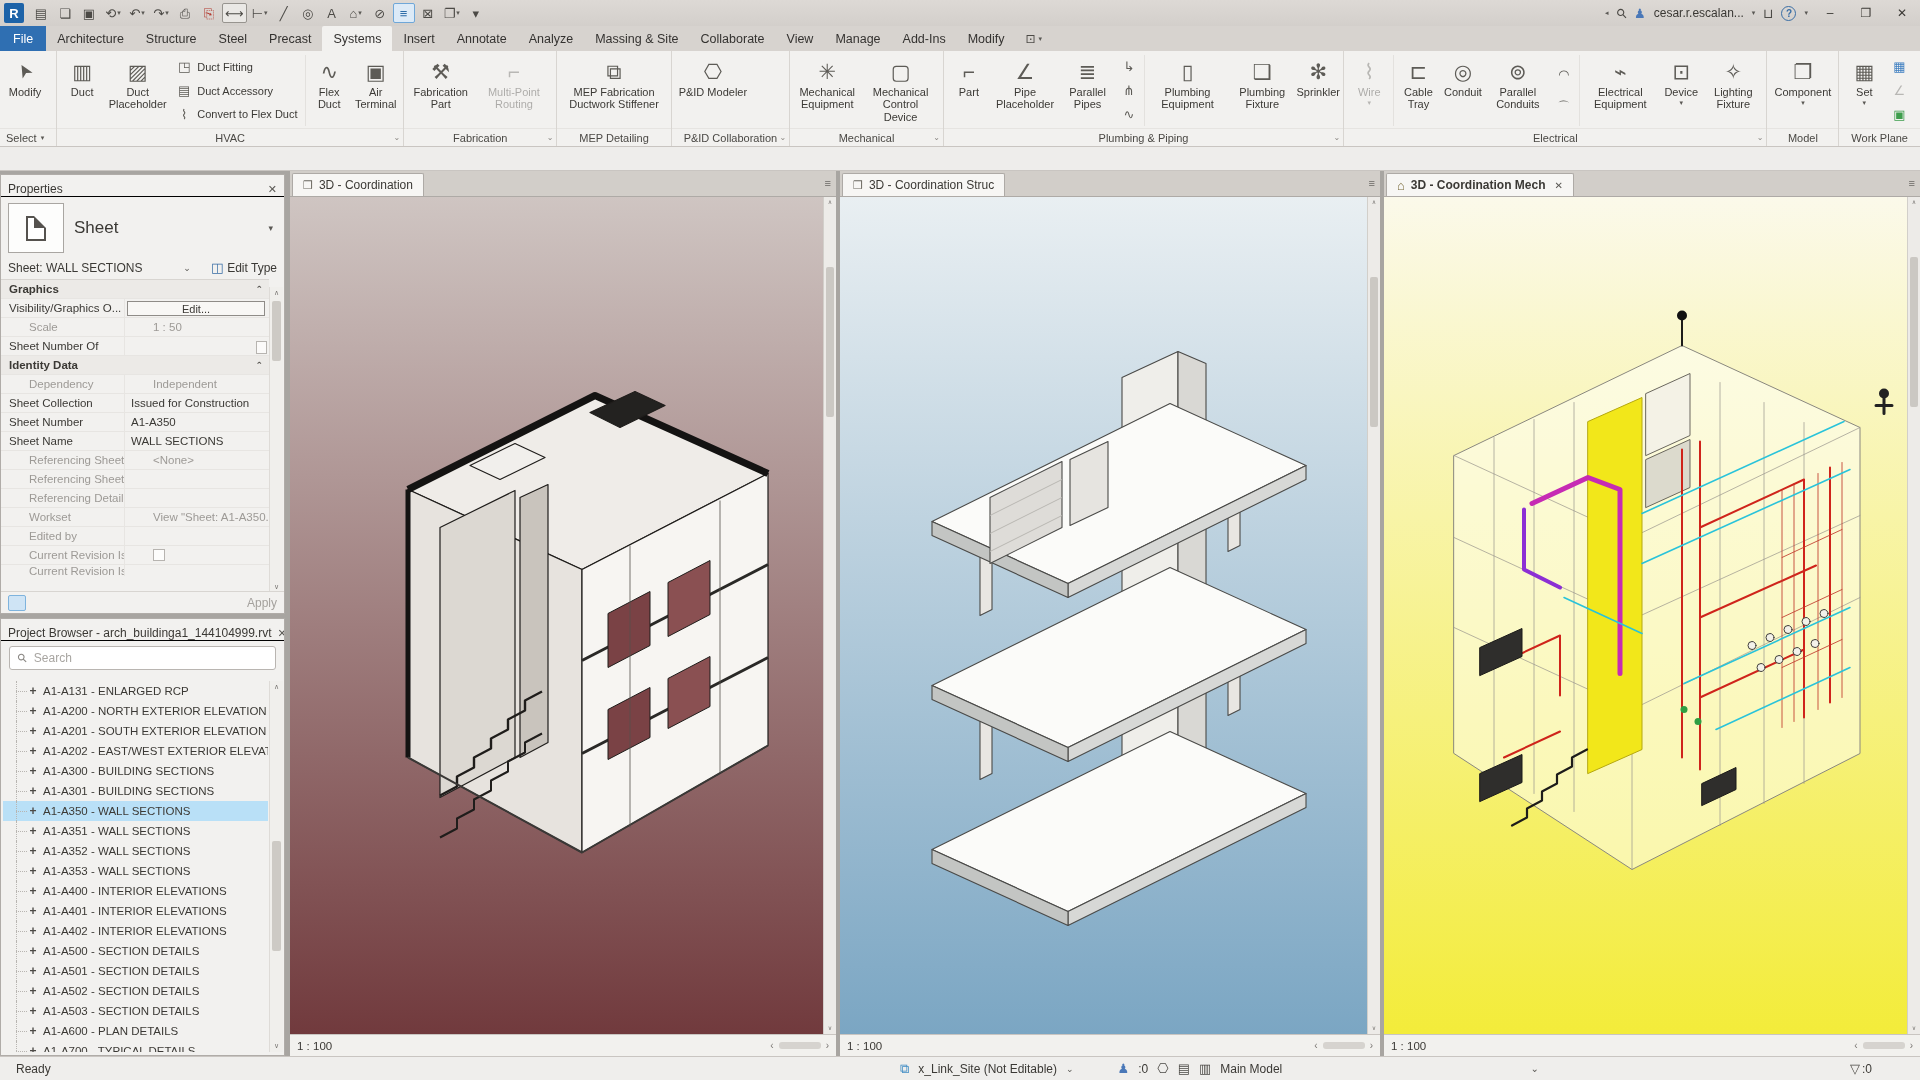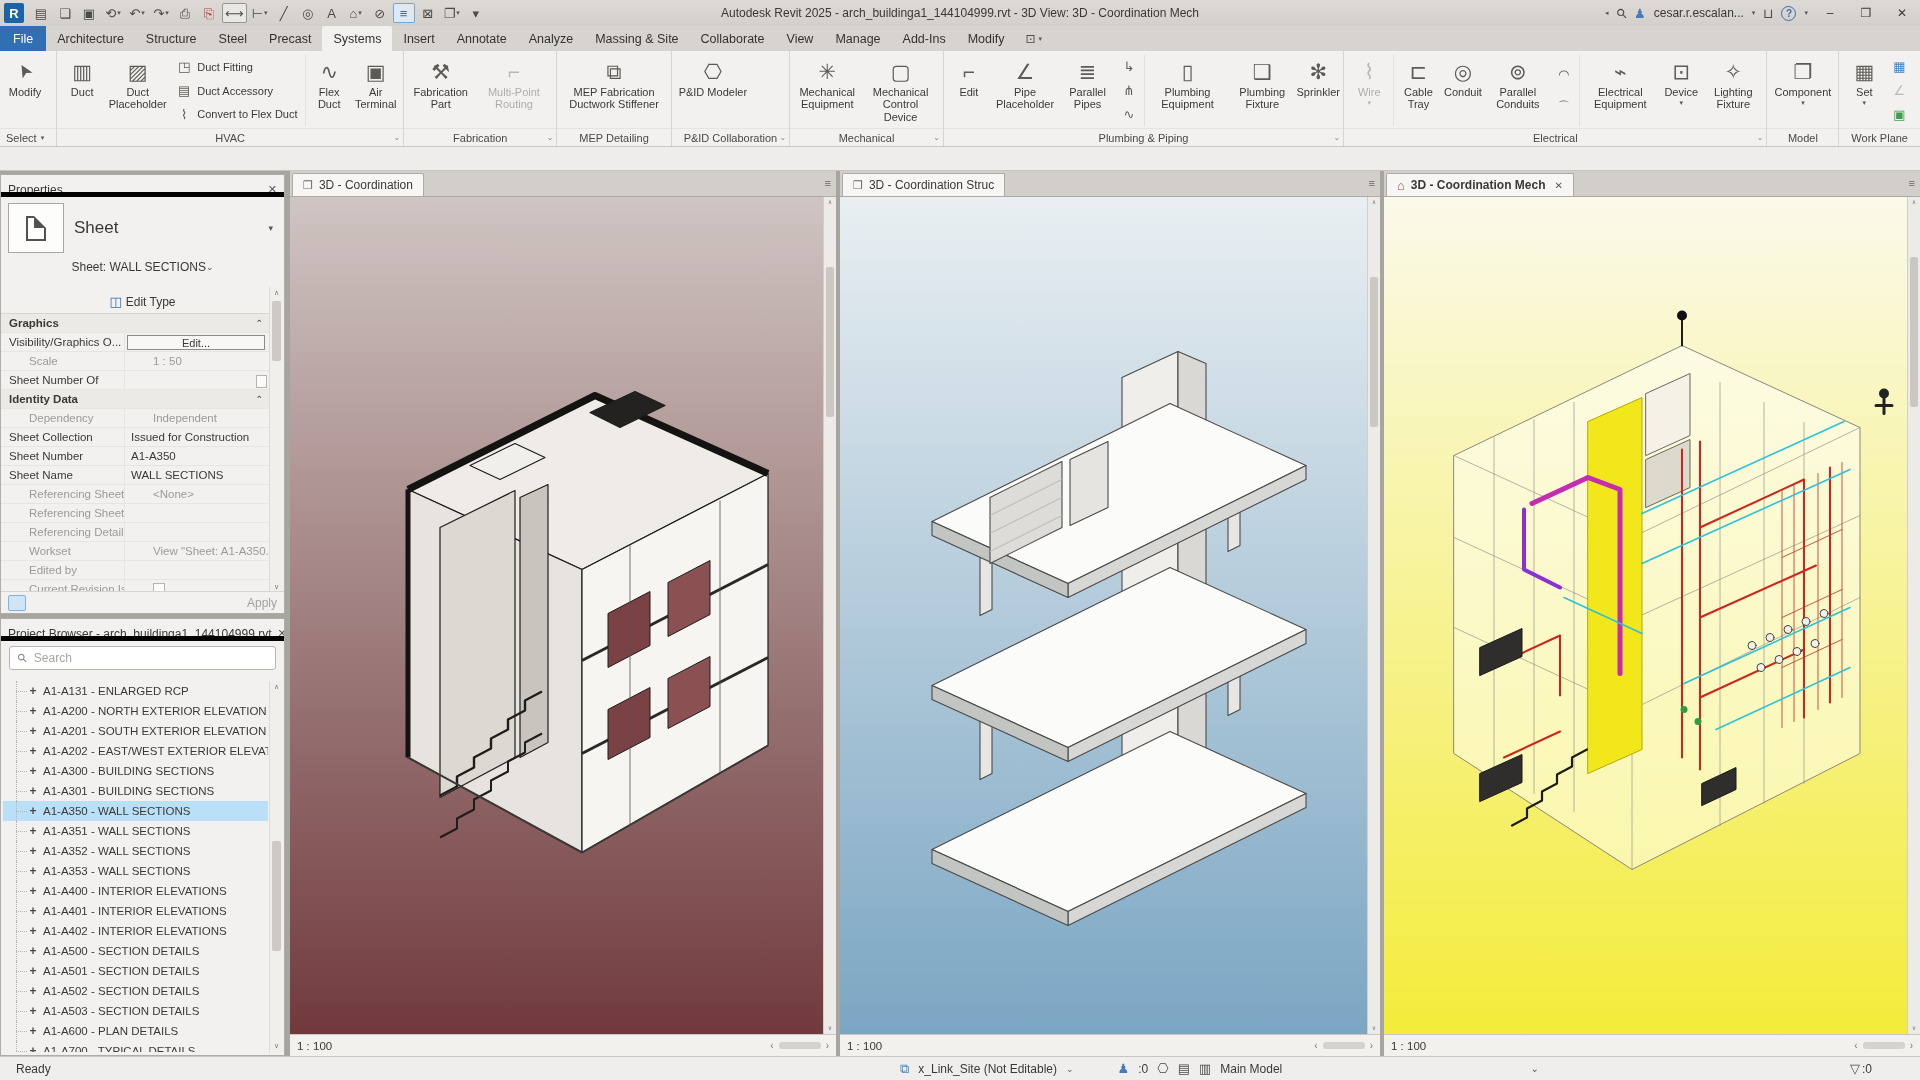--- a/index.html
+++ b/index.html
@@ -60,29 +60,29 @@
   
   .optionsbar { position:absolute; top:147px; left:0; right:0; height:24px; background:#eeedeb; border-bottom:1px solid #c9c5c1; }
 
   
   .workspace { position:absolute; top:171px; left:0; right:0; bottom:24px; background:#a8a5a1; }
 
   
   .palette { position:absolute; left:0; width:285px; background:#f2f1ef; border:1px solid #b0aca8; }
   .props { top:3px; height:440px; }
   .pbrowser { top:447px; bottom:0; }
-  .pal-title { height:22px; display:flex; align-items:flex-start; padding:8px 7px; font-size:12px; color:#3a3834; border-bottom:5px solid #000000; white-space:nowrap; overflow:hidden; }
+  .pal-title { height:22px; display:flex; align-items:flex-end; padding:0 7px; font-size:12px; color:#3a3834; border-bottom:1px solid #000000; white-space:nowrap; overflow:hidden; }
   .pal-close { margin-left:auto; font-size:11px; color:#5a5854; padding-left:6px; }
   .type-selector { display:flex; align-items:center; gap:10px; padding:6px 7px 5px; }
   .type-icon-box { width:56px; height:50px; background:#fdfdfc; border:1px solid #a9a6a2; display:flex; align-items:center; justify-content:center; }
   .sheet-glyph { width:20px; height:25px; border:2px solid #55524e; background:#fff; position:relative; }
   .sheet-glyph::after { content:''; position:absolute; top:-2px; right:-2px; width:0; height:0; border:6px solid; border-color:#fdfdfc #fdfdfc #55524e #55524e; }
   .type-name { font-size:17px; }
   .type-dd { margin-left:auto; font-size:9px; color:#5a5854; padding-right:4px; }
-  .combo-row { display:flex; align-items:center; gap:20px; padding:2px 7px 4px; font-size:12px;flex-direction:column; }
+  .combo-row { display:flex; align-items:center; gap:20px; padding:2px 7px 4px; font-size:12px; }
   .combo { flex:1; display:flex; align-items:center; white-space:nowrap; overflow:hidden; }
   .combo .cdd { margin-left:auto; font-size:9px; color:#5a5854; }
   .edit-type { display:flex; align-items:center; gap:4px; white-space:nowrap; }
   .edit-type .eticon { color:#3a6ea5; font-size:13px; }
   .pgrid { border-top:1px solid #d8d5d1; margin-right:15px; }
   .prow { display:flex; height:19px; border-bottom:1px solid #e7e5e2; font-size:11.5px; align-items:center; overflow:hidden; }
   .plabel { width:124px; padding-left:8px; border-right:1px solid #e7e5e2; white-space:nowrap; overflow:hidden; height:100%; display:flex; align-items:center; }
   .pvalue { flex:1; padding-left:6px; white-space:nowrap; overflow:hidden; }
   .caret { display:none; }
   .prow.header { background:#eceae7; font-weight:bold; }
@@ -217,21 +217,20 @@
       <span class="qat-item">
         <span class="qat-glyph">⊠</span>
       </span>
       <span class="qat-item has-arrow">
         <span class="qat-glyph">❐</span>
         <span class="qat-dd">▾</span>
       </span>
       <span class="qat-item">
         <span class="qat-glyph">▾</span>
       </span>
-    <div class="tb-title">Autodesk Revit 2025 - arch_buildinga1_144104999.rvt - 3D View: 3D - Coordination Mech</div>
     <div class="tb-right">
       <span class="tb-dd">◂</span>
       <span class="tb-ic tb-search">⚲</span>
       <span class="tb-ic tb-user-ic">♟</span>
       <span class="tb-user">cesar.r.escalan...</span>
       <span class="tb-dd">▾</span>
       <span class="tb-ic">⊔</span>
       <span class="help-circle">?</span>
       <span class="tb-dd">▾</span>
       <span class="winbtn">–</span>
@@ -402,21 +401,21 @@
       <div class="panel-label">
           <span>Mechanical</span>
           <span class="flyout">⌄</span>
         </div>
     </div>
 
     <div class="panel">
       <div class="panel-body">
         <div class="rbtn">
             <span class="ricon">⌐</span>
-            <span>Edit</span>
+            <span>Part</span>
           </div>
           <div class="rbtn">
             <span class="ricon">∠</span>
             <span>Pipe Placeholder</span>
           </div>
           <div class="rbtn">
             <span class="ricon">≣</span>
             <span>Parallel Pipes</span>
           </div>
         <div class="stack">

